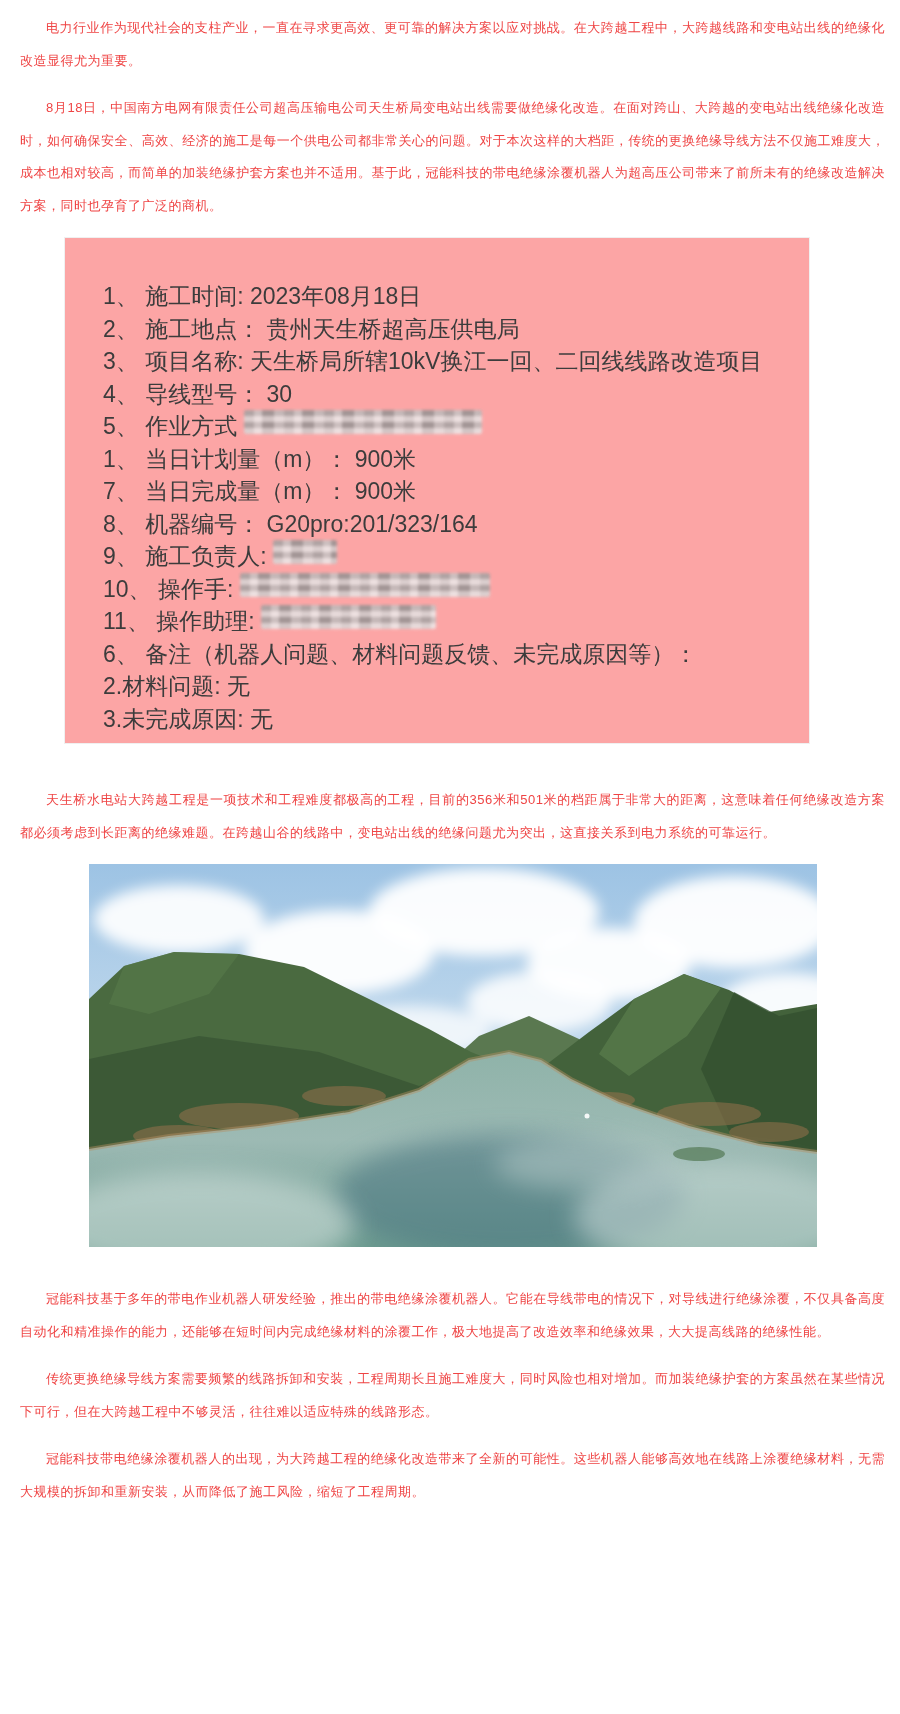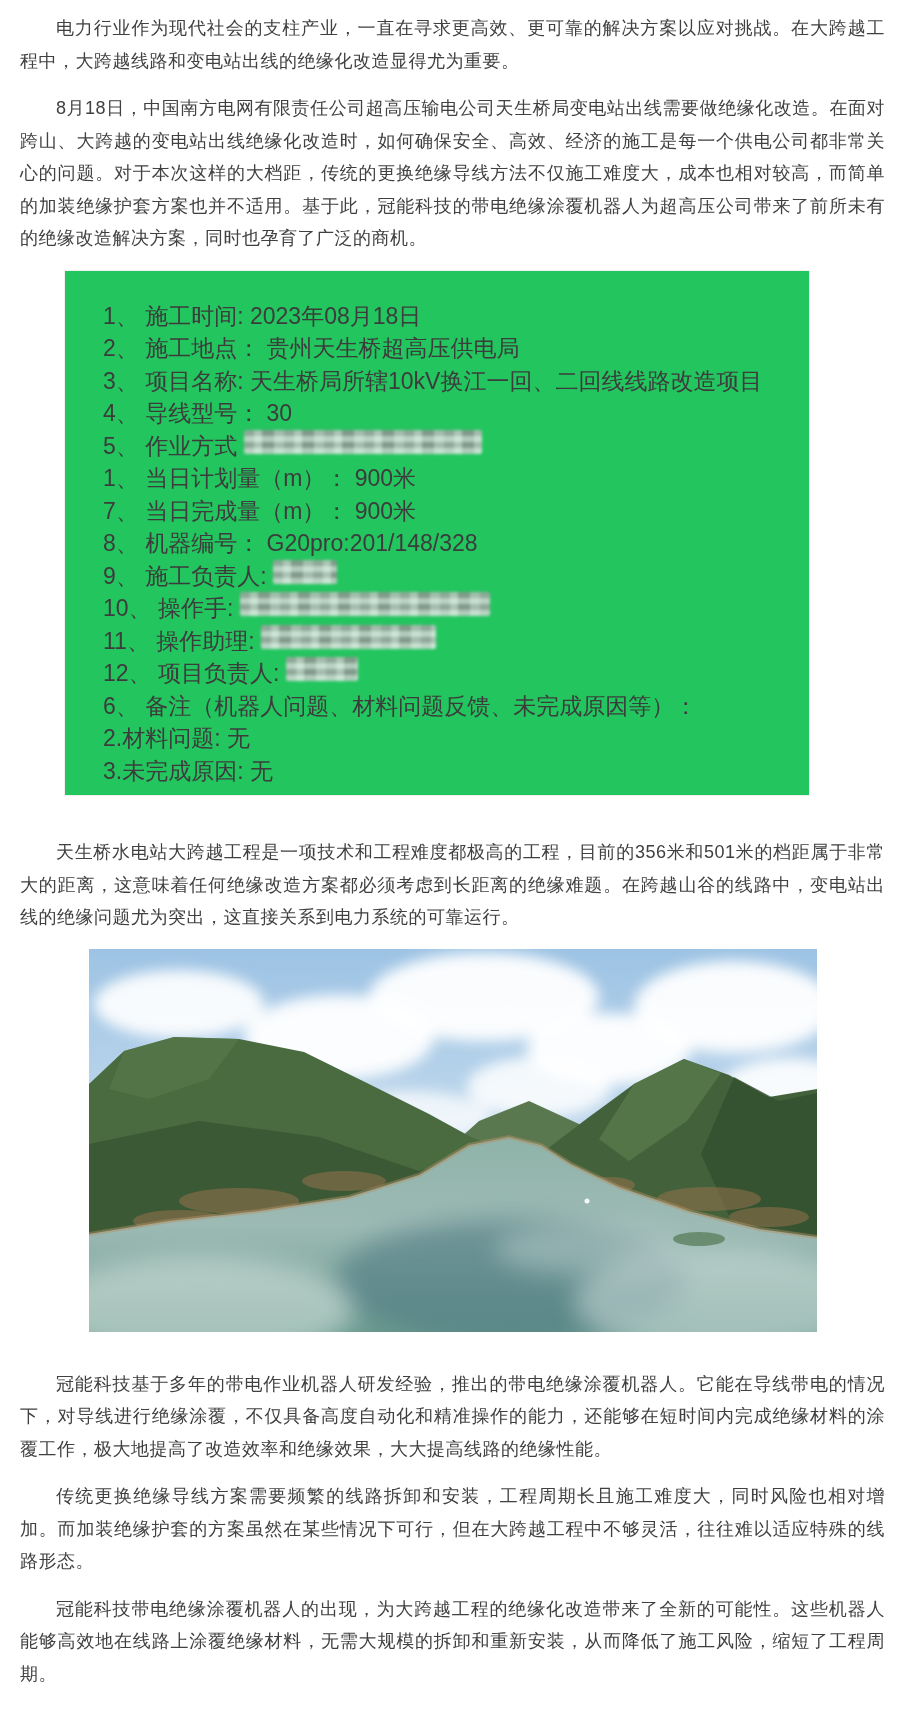--- a/index.html
+++ b/index.html
@@ -9,34 +9,34 @@
     background: #ffffff;
     font-family: "Liberation Sans", sans-serif;
     box-sizing: border-box;
   }
   .article {
     padding: 12px 15px 20px 20px;
     box-sizing: border-box;
   }
   .article p {
     margin: 0 0 15px 0;
-    font-size: 18px;
+    font-size: 13px;
     line-height: 32.5px;
-    color: #404040;
+    color: #ef4444;
     text-align: justify;
     text-indent: 2em;
     letter-spacing: 0.5px;
   }
   
   .report-card {
     width: 746px;
     margin: 4px 0 40px 44px;
-    background: #22c55e;
+    background: #fca5a5;
     border: 1px solid #f0f0f0;
-    padding: 29px 16px 8px 38px;
+    padding: 42px 16px 8px 38px;
     box-sizing: border-box;
     font-size: 23px;
     line-height: 32.5px;
     color: #3c3c3c;
   }
   .report-row { white-space: nowrap; }
   .report-row span { vertical-align: baseline; }
   .redacted {
     display: inline-block;
     height: 24px;
@@ -66,25 +66,24 @@
     <p>8月18日，中国南方电网有限责任公司超高压输电公司天生桥局变电站出线需要做绝缘化改造。在面对跨山、大跨越的变电站出线绝缘化改造时，如何确保安全、高效、经济的施工是每一个供电公司都非常关心的问题。对于本次这样的大档距，传统的更换绝缘导线方法不仅施工难度大，成本也相对较高，而简单的加装绝缘护套方案也并不适用。基于此，冠能科技的带电绝缘涂覆机器人为超高压公司带来了前所未有的绝缘改造解决方案，同时也孕育了广泛的商机。</p>
 
     <div class="report-card" id="report">
         <div class="report-row"><span>1、 施工时间: </span><span>2023年08月18日</span></div>
         <div class="report-row"><span>2、 施工地点： </span><span>贵州天生桥超高压供电局</span></div>
         <div class="report-row"><span>3、 项目名称: </span><span>天生桥局所辖10kV换江一回、二回线线路改造项目</span></div>
         <div class="report-row"><span>4、 导线型号： </span><span>30</span></div>
         <div class="report-row"><span>5、 作业方式 </span><span class="redacted" style="width: 238px;"></span></div>
         <div class="report-row"><span>1、 当日计划量（m）： </span><span>900米</span></div>
         <div class="report-row"><span>7、 当日完成量（m）： </span><span>900米</span></div>
-        <div class="report-row"><span>8、 机器编号： </span><span>G20pro:201/148/328</span></div>
+        <div class="report-row"><span>8、 机器编号： </span><span>G20pro:201/323/164</span></div>
         <div class="report-row"><span>9、 施工负责人: </span><span class="redacted" style="width: 64px;"></span></div>
         <div class="report-row"><span>10、 操作手: </span><span class="redacted" style="width: 250px;"></span></div>
         <div class="report-row"><span>11、 操作助理: </span><span class="redacted" style="width: 175px;"></span></div>
-        <div class="report-row"><span>12、 项目负责人: </span><span class="redacted" style="width: 72px;"></span></div>
         <div class="report-row"><span>6、 备注（机器人问题、材料问题反馈、未完成原因等）： </span></div>
         <div class="report-row"><span>2.材料问题: </span><span>无</span></div>
         <div class="report-row"><span>3.未完成原因: </span><span>无</span></div>
       </div>
 
     <p>天生桥水电站大跨越工程是一项技术和工程难度都极高的工程，目前的356米和501米的档距属于非常大的距离，这意味着任何绝缘改造方案都必须考虑到长距离的绝缘难题。在跨越山谷的线路中，变电站出线的绝缘问题尤为突出，这直接关系到电力系统的可靠运行。</p>
 
     <figure class="photo" aria-label="航拍：天生桥水电站库区，群山环抱的湖面，蓝天白云">
       <svg viewBox="0 0 728 383" preserveAspectRatio="none" role="img">
         <defs>

